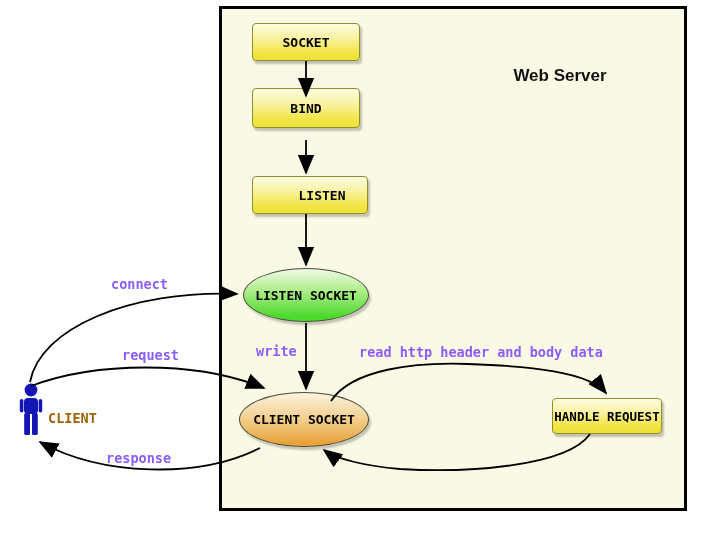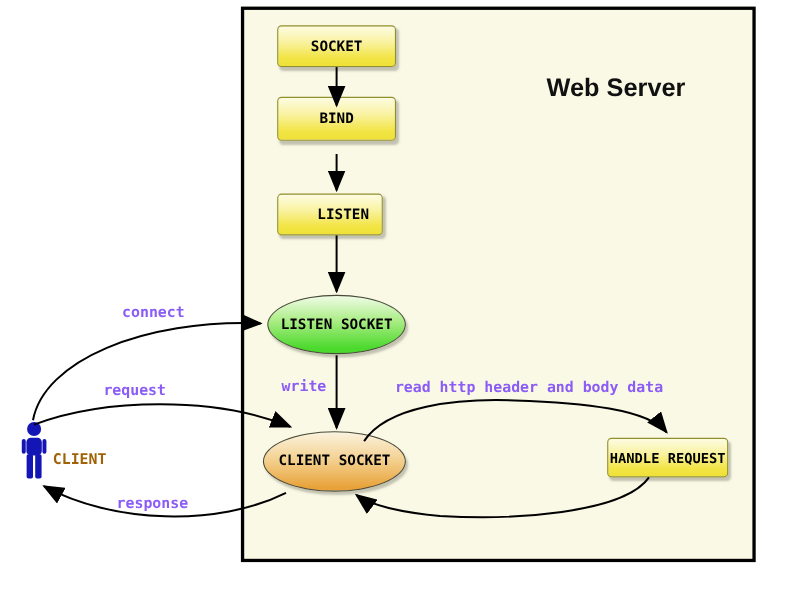--- a/index.html
+++ b/index.html
@@ -2,44 +2,44 @@
 <html><head>
 <meta charset="utf-8">
 <style>
   html,body{margin:0;padding:0;background:#ffffff;}
   #canvas{position:relative;width:724px;height:540px;background:#ffffff;overflow:hidden;
           font-family:"DejaVu Sans Mono", monospace;}
   
   .server-box{position:absolute;left:219px;top:6px;width:468px;height:505px;
               background:#FAF9E6;border:3px solid #000;box-sizing:border-box;}
   .server-title{position:absolute;left:440px;top:66px;width:240px;text-align:center;
-                font-family:"Liberation Sans", sans-serif;font-weight:bold;font-size:23px;
+                font-family:"Liberation Sans", sans-serif;font-weight:bold;font-size:17px;
                 color:#111;letter-spacing:0px;}
   
   .node{position:absolute;display:flex;align-items:center;justify-content:center;
         font-weight:bold;font-size:13px;color:#000;white-space:nowrap;box-sizing:border-box;
         z-index:3;}
   .ybox{border:1px solid #90902A;border-radius:4px;
         background:linear-gradient(180deg,#FDFCE2 0%,#F9F2A0 40%,#F2E444 80%,#EFE138 100%);
         box-shadow:2px 3px 2px rgba(150,150,135,0.55);}
   .ellipse{border:1.5px solid #4A4A3A;border-radius:50%;
            box-shadow:2px 3px 2px rgba(150,150,135,0.55);}
   .green{background:linear-gradient(180deg,#EFFCE6 0%,#A8EC82 45%,#4AD92C 92%);}
   .orange{background:linear-gradient(180deg,#FBF3DE 0%,#F3CE8B 50%,#E8A239 95%);}
   #node-socket{left:252px;top:23px;width:108px;height:38px;}
   #node-bind{left:252px;top:88px;width:108px;height:40px;}
-  #node-listen{left:252px;top:176px;width:96px;height:38px;padding-left:24px;}
+  #node-listen{left:252px;top:176px;width:116px;height:38px;padding-left:24px;}
   #node-listen-socket{left:243px;top:268px;width:126px;height:54px;}
   #node-client-socket{left:239px;top:392px;width:130px;height:55px;}
   #node-handle-request{left:552px;top:398px;width:110px;height:36px;font-size:12.5px;}
   
   .edge-label{position:absolute;color:#8b5cf6;font-weight:bold;font-size:13.5px;
               white-space:nowrap;z-index:6;}
   #lbl-connect{left:111px;top:276px;}
-  #lbl-request{left:94px;top:347px;}
+  #lbl-request{left:122px;top:347px;}
   #lbl-response{left:106px;top:450px;}
   #lbl-accept{left:256px;top:343px;}
   #lbl-read{left:359px;top:344px;}
   #lbl-write{left:371px;top:440px;}
   
   .actor{position:absolute;left:19px;top:383px;width:26px;height:56px;z-index:4;}
   .actor-label{position:absolute;left:48px;top:410px;font-weight:bold;font-size:13.5px;
                color:#a16207;z-index:4;}
   
   #arrows{position:absolute;left:0;top:0;width:724px;height:540px;z-index:5;

